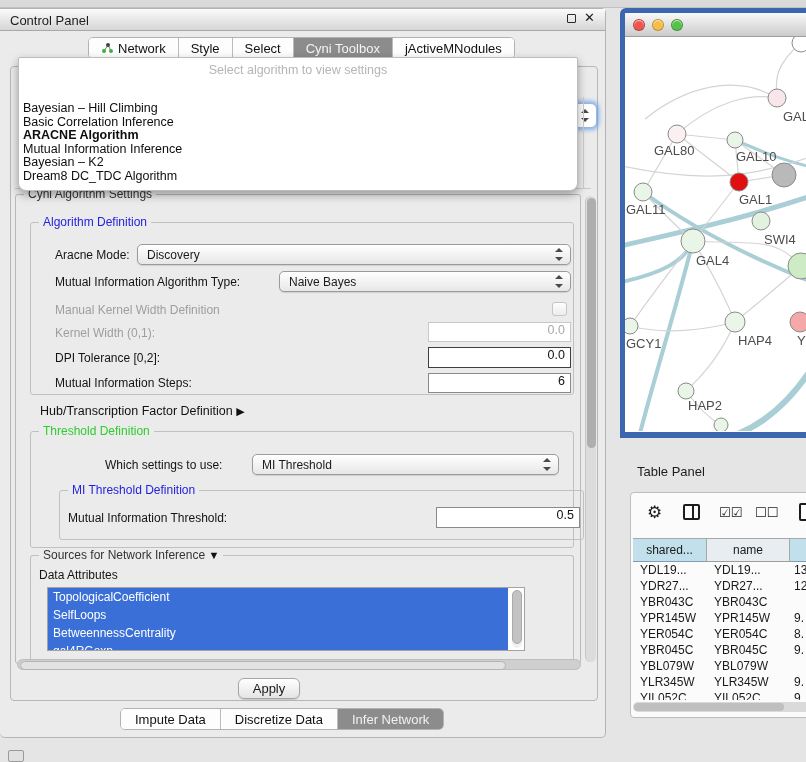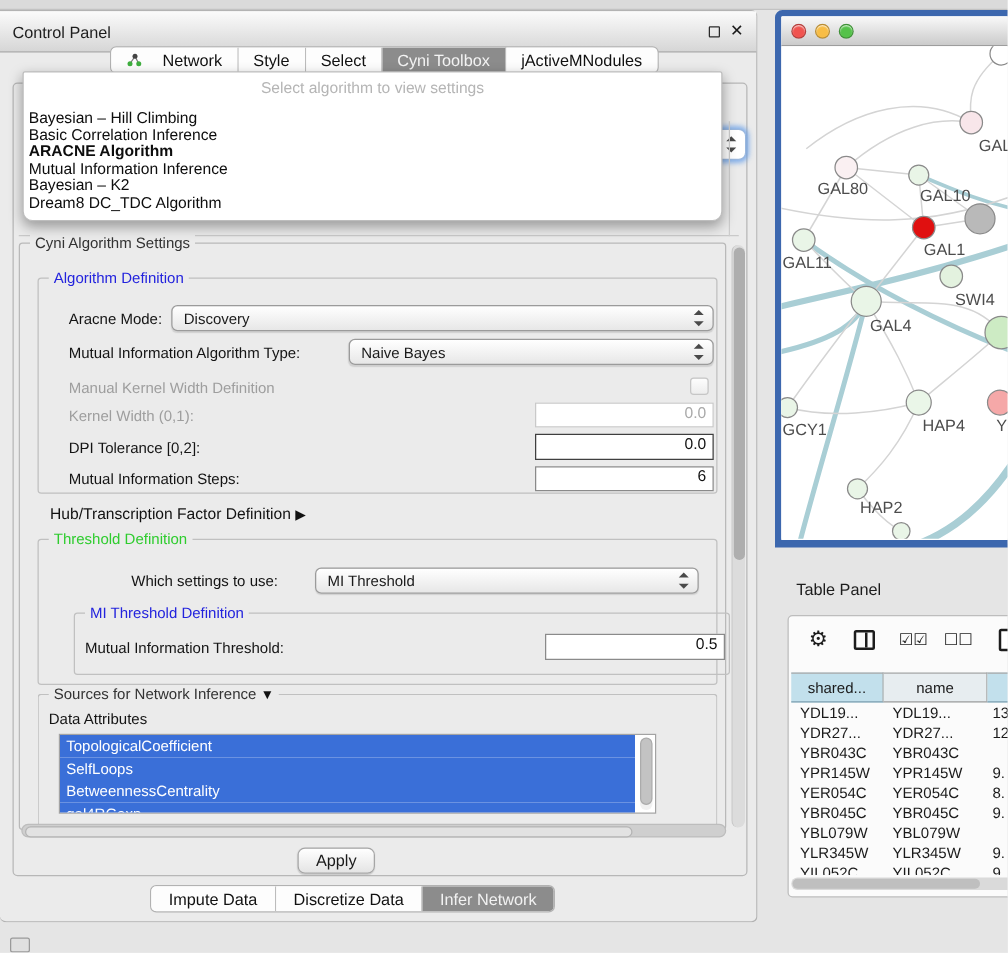--- a/index.html
+++ b/index.html
@@ -9,29 +9,29 @@
   *{box-sizing:border-box;margin:0;padding:0}
   html,body{width:806px;height:762px;overflow:hidden}
   body{font-family:"Liberation Sans","DejaVu Sans",sans-serif;background:#e5e5e5;position:relative;font-size:12px;color:#1a1a1a}
   .abs{position:absolute}
 
   
   .top-strip{left:0;top:0;width:806px;height:8px;background:#dadada;border-bottom:1px solid #c2c2c2}
 
   
   .cp{left:0;top:8px;width:606px;height:730px;background:#ebebeb;border:1px solid #b3b3b3;border-left:none;border-radius:0 5px 5px 5px}
-  .cp-titlebar{left:0;top:0;width:100%;height:22px;background:linear-gradient(#fbfbfb,#d6d6d6);border-bottom:1px solid #a8a8a8;display:flex;align-items:center;padding:16px 10px}
+  .cp-titlebar{left:0;top:0;width:100%;height:22px;background:linear-gradient(#fbfbfb,#d6d6d6);border-bottom:1px solid #a8a8a8;display:flex;align-items:flex-start;padding:4px 10px}
   .cp-title{font-size:13px;color:#1d1d1d}
   .cp-ctrl{margin-left:auto;display:flex;gap:8px;align-items:center}
   .float-ic{width:9px;height:9px;border:1.5px solid #2b2b2b;border-radius:1px}
   .close-ic{font-size:13px;font-weight:bold;color:#1b1b1b;line-height:10px}
 
   
   .tabs{left:88px;top:28px;height:22px;display:flex;border:1px solid #b2b2b2;border-radius:5px;overflow:hidden;background:#fff}
-  .tab{display:flex;align-items:center;gap:16px;padding:0 12px;font-size:13px;background:#fdfdfd;border-right:1px solid #bcbcbc;color:#111;white-space:nowrap}
+  .tab{display:flex;align-items:center;gap:4px;padding:0 12px;font-size:13px;background:#fdfdfd;border-right:1px solid #bcbcbc;color:#111;white-space:nowrap}
   .tab:last-child{border-right:none}
   .tab.selected{background:var(--tabsel);color:#f4f4f4}
   .tab .tabicon{display:none;width:13px;height:12px}
   .tab.has-icon .tabicon{display:inline-block}
 
   
   .panel{left:10px;top:57px;width:588px;height:635px;border:1px solid #b7b7b7;border-radius:4px;background:#ebebeb}
   .hline{background:#c9c9c9;height:1px}
   .vline{background:#cdcdcd;width:1px}
 
@@ -76,21 +76,21 @@
 
   
   .btabs{left:120px;top:699px;height:22px;display:flex;border:1px solid #b2b2b2;border-radius:5px;overflow:hidden;background:#fff}
   .btab{display:flex;align-items:center;padding:0 14px;font-size:13px;background:#fdfdfd;border-right:1px solid #bcbcbc;color:#111;white-space:nowrap}
   .btab:last-child{border-right:none}
   .btab.selected{background:var(--tabsel);color:#f2f2f2}
 
   
   .popup{left:18px;top:57px;width:560px;background:#fff;border:1px solid #bdbdbd;border-radius:2px 2px 8px 8px;box-shadow:0 4px 10px rgba(0,0,0,.35);z-index:50;padding:5px 0 7px 0}
   .popup .prompt{text-align:center;color:#b5b5b5;font-size:12.5px;height:15px}
-  .popup .opts{margin-top:10px}
+  .popup .opts{margin-top:24px}
   .popup .opt{font-size:12.5px;line-height:13.5px;padding-left:4px;color:#0d0d0d;white-space:nowrap}
   .popup .opt.bold{font-weight:bold}
 
   
   .corner-ic{left:8px;top:750px;width:16px;height:12px;border:1px solid #9a9a9a;border-radius:2px;background:#e0e0e0}
 
   
   .netwin{left:620px;top:8px;width:200px;height:430px;border:5px solid var(--winblue);border-bottom-width:6px;border-radius:6px 6px 0 0;background:#fff;overflow:hidden}
   .net-titlebar{height:24px;background:linear-gradient(#f9f9f9,#cbcbcb);border-bottom:1px solid #9d9d9d;display:flex;align-items:center;gap:7px;padding-left:8px}
   .tl{width:12px;height:12px;border-radius:50%;border:1px solid rgba(0,0,0,.25);box-shadow:inset 0 1px 1px rgba(255,255,255,.7)}

